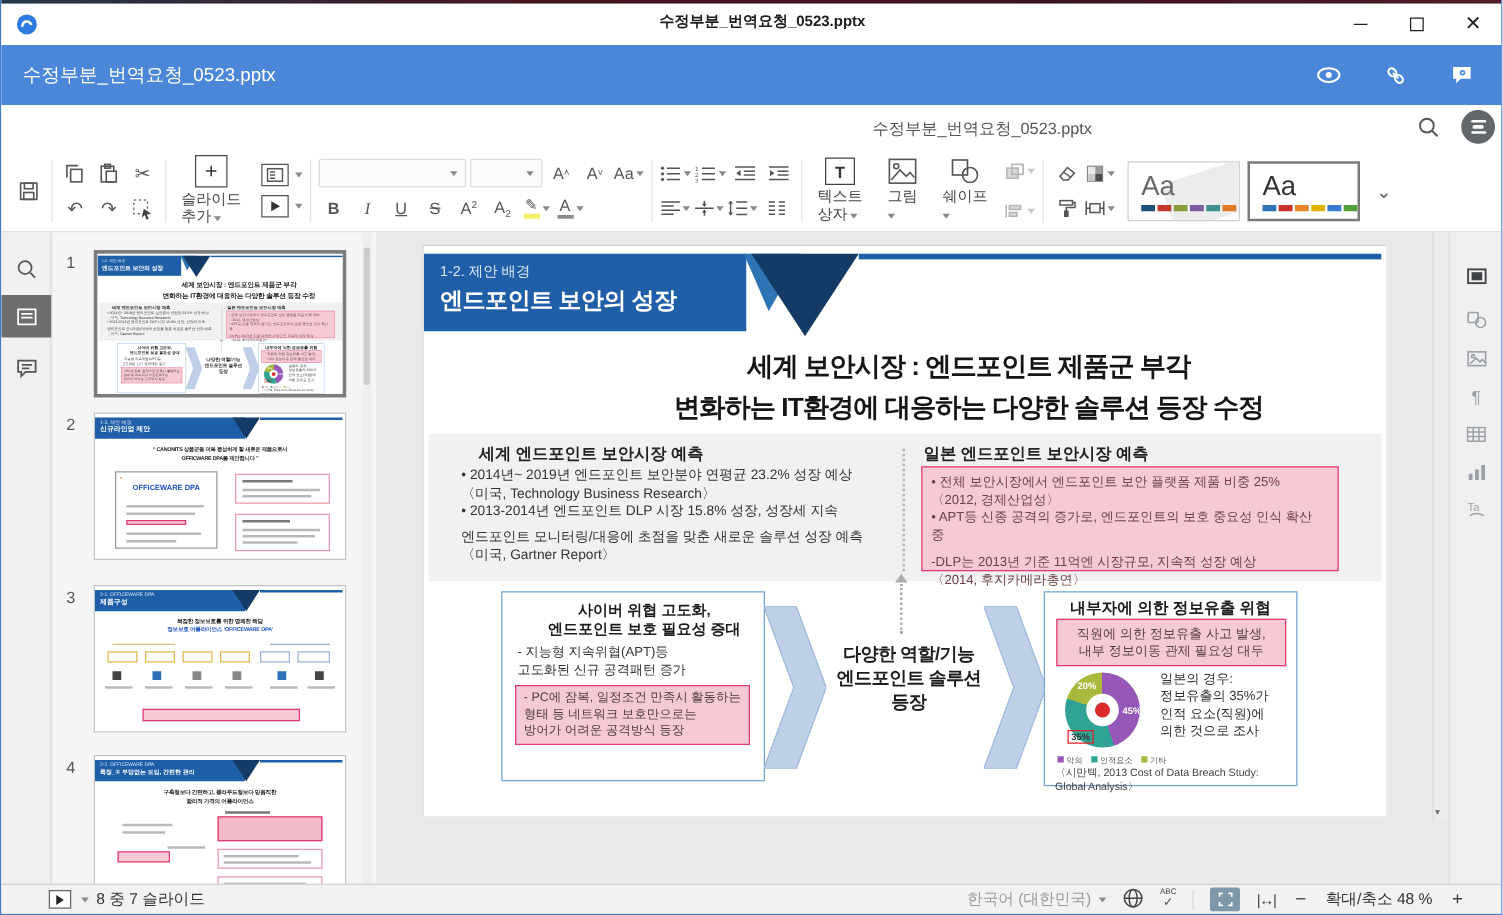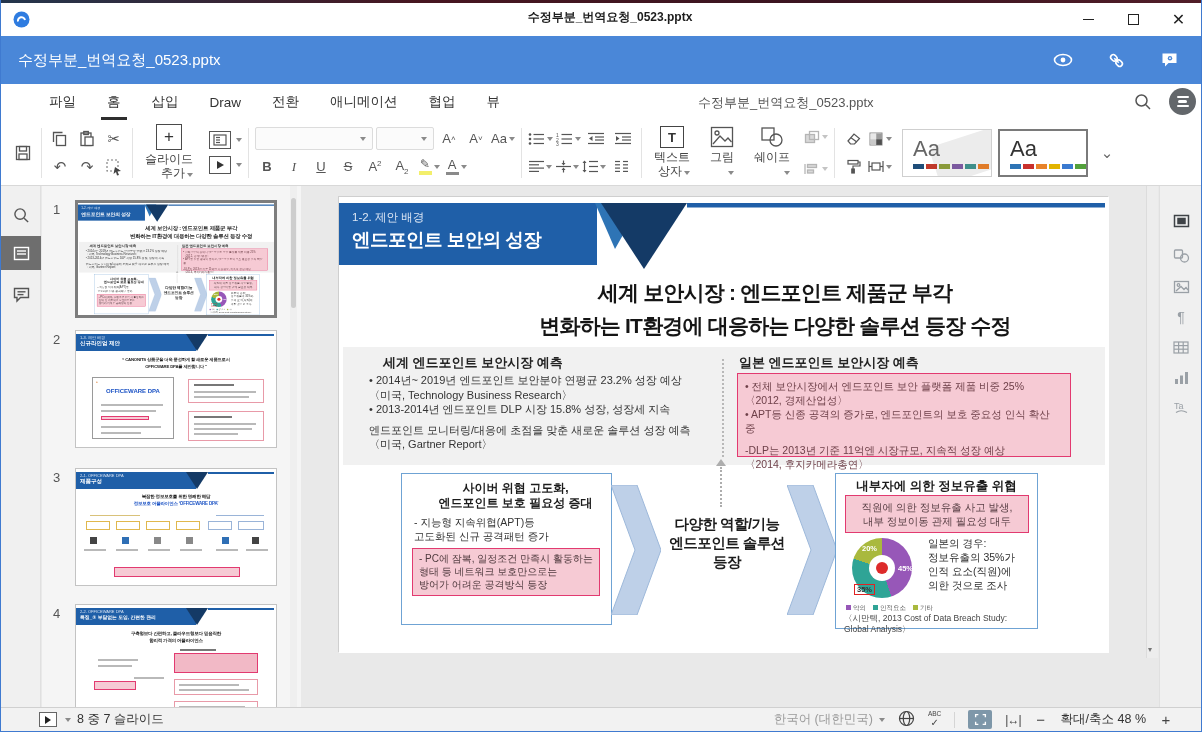--- a/index.html
+++ b/index.html
@@ -37,21 +37,21 @@
 
   
   .toolbar { position:absolute; left:0; top:120px; width:100%; height:66px; background:#fff; border-bottom:1px solid #d8d8d8; display:flex; align-items:center; }
   .sep { width:1px; height:50px; background:#e3e3e3; margin:0 6px; flex:none; }
   .grp { display:flex; flex-direction:column; justify-content:center; gap:5px; flex:none; }
   .row { display:flex; align-items:center; gap:3px; }
   .btn { min-width:24px; height:23px; display:flex; align-items:center; justify-content:center; color:#555; font-size:13px; }
   .btn svg { display:block; }
   .caret { width:0; height:0; border-left:3.5px solid transparent; border-right:3.5px solid transparent; border-top:4px solid #8a8a8a; display:inline-block; margin-left:2px; }
   .bigbtn { display:flex; flex-direction:column; align-items:center; justify-content:center; gap:3px; padding:0 6px; flex:none; }
-  .biglbl { font-size:12px; color:#444; line-height:1.15; text-align:right; }
+  .biglbl { font-size:12px; color:#444; line-height:1.15; text-align:left; }
   .sq { width:26px; height:26px; border:1.6px solid #4a4a4a; display:flex; align-items:center; justify-content:center; font-size:17px; color:#333; }
   .sqs { width:22px; height:18px; border:1.4px solid #555; display:flex; align-items:center; justify-content:center; }
   .select { width:118px; height:23px; border:1px solid #dcdcdc; background:#fbfbfb; border-radius:2px; display:flex; align-items:center; justify-content:flex-end; padding-right:6px; }
   .select.small { width:58px; }
   .tx { font-size:13px; color:#555; }
   .tx.b { font-weight:bold; }
   .tx.i { font-style:italic; font-family:"Liberation Serif",serif; }
   .tx.u { text-decoration:underline; }
   .tx.s { text-decoration:line-through; }
   .sup,.sub { font-size:8px; }
@@ -201,30 +201,20 @@
           <svg width="19" height="18" viewBox="0 0 19 18">
             <path d="M2.5 2.5 h14 v9.5 h-8 l-3.5 3.5 v-3.5 h-2.5 z" fill="#fff"></path>
             <circle cx="10" cy="7.2" r="2.2" fill="#4a87d8"></circle>
             <circle cx="10" cy="7.2" r="0.9" fill="#fff"></circle>
           </svg>
         </span>
     </div>
   </div>
 
   <div class="menubar">
-    <div class="tabs">
-      <span class="tab">파일</span>
-      <span class="tab active">홈</span>
-      <span class="tab">삽입</span>
-      <span class="tab">Draw</span>
-      <span class="tab">전환</span>
-      <span class="tab">애니메이션</span>
-      <span class="tab">협업</span>
-      <span class="tab">뷰</span>
-    </div>
     <span class="mb-doc">수정부분_번역요청_0523.pptx</span>
     <span class="mb-search"><svg width="18" height="18" viewBox="0 0 18 18">
           <circle cx="7.5" cy="7.5" r="5.5" fill="none" stroke="#555" stroke-width="1.5"></circle>
           <line x1="11.8" y1="11.8" x2="16" y2="16" stroke="#555" stroke-width="1.5"></line>
         </svg></span>
     <div class="avatar">
         <span></span>
         <span></span>
         <span></span>
       </div>

